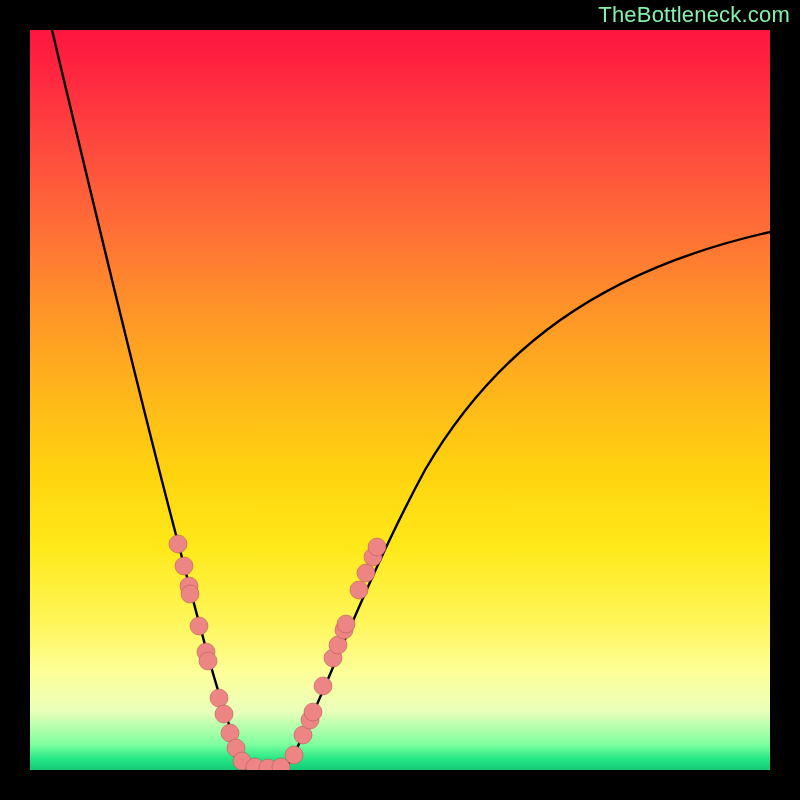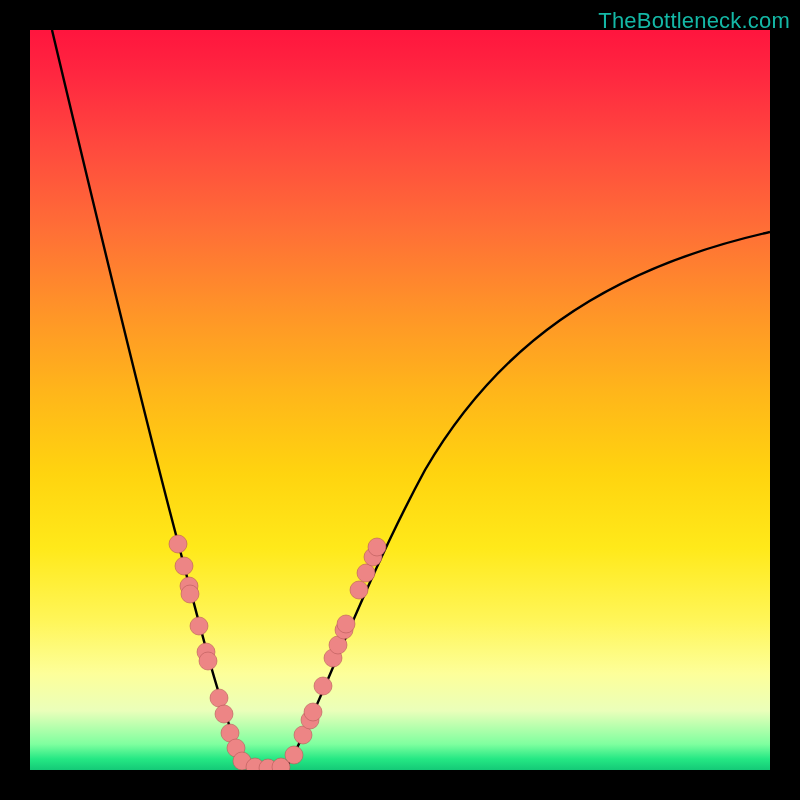--- a/index.html
+++ b/index.html
@@ -39,23 +39,23 @@
       #fff65a 80%,
       #fdff9a 87%,
       #eaffba 92%,
       #7fff9f 96.5%,
       #25e884 98.5%,
       #14c977 100%
     );
   }
   .watermark {
     position: absolute;
-    top: 8px;
+    top: 2px;
     right: 10px;
-    color: #14b8a6;
+    color: #86efac;
     font-size: 22px;
     font-weight: 500;
     letter-spacing: 0.2px;
     user-select: none;
   }
   svg.curve {
     position: absolute;
     inset: 0;
     width: 740px;
     height: 740px;

